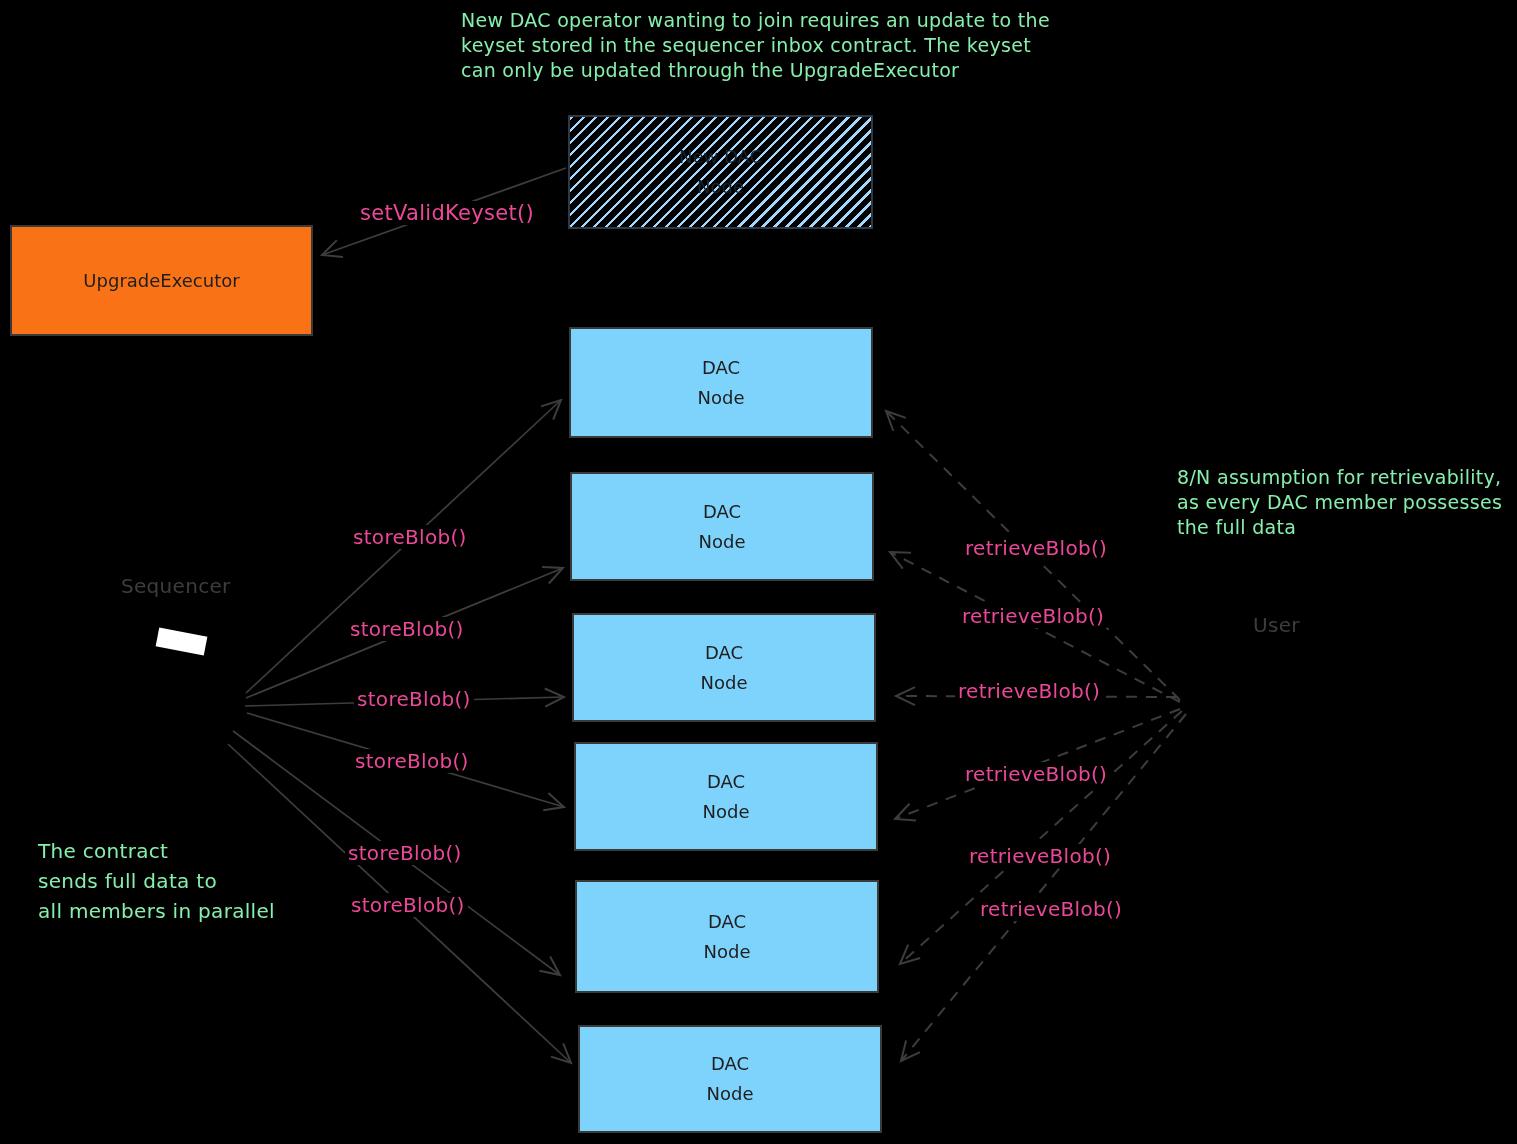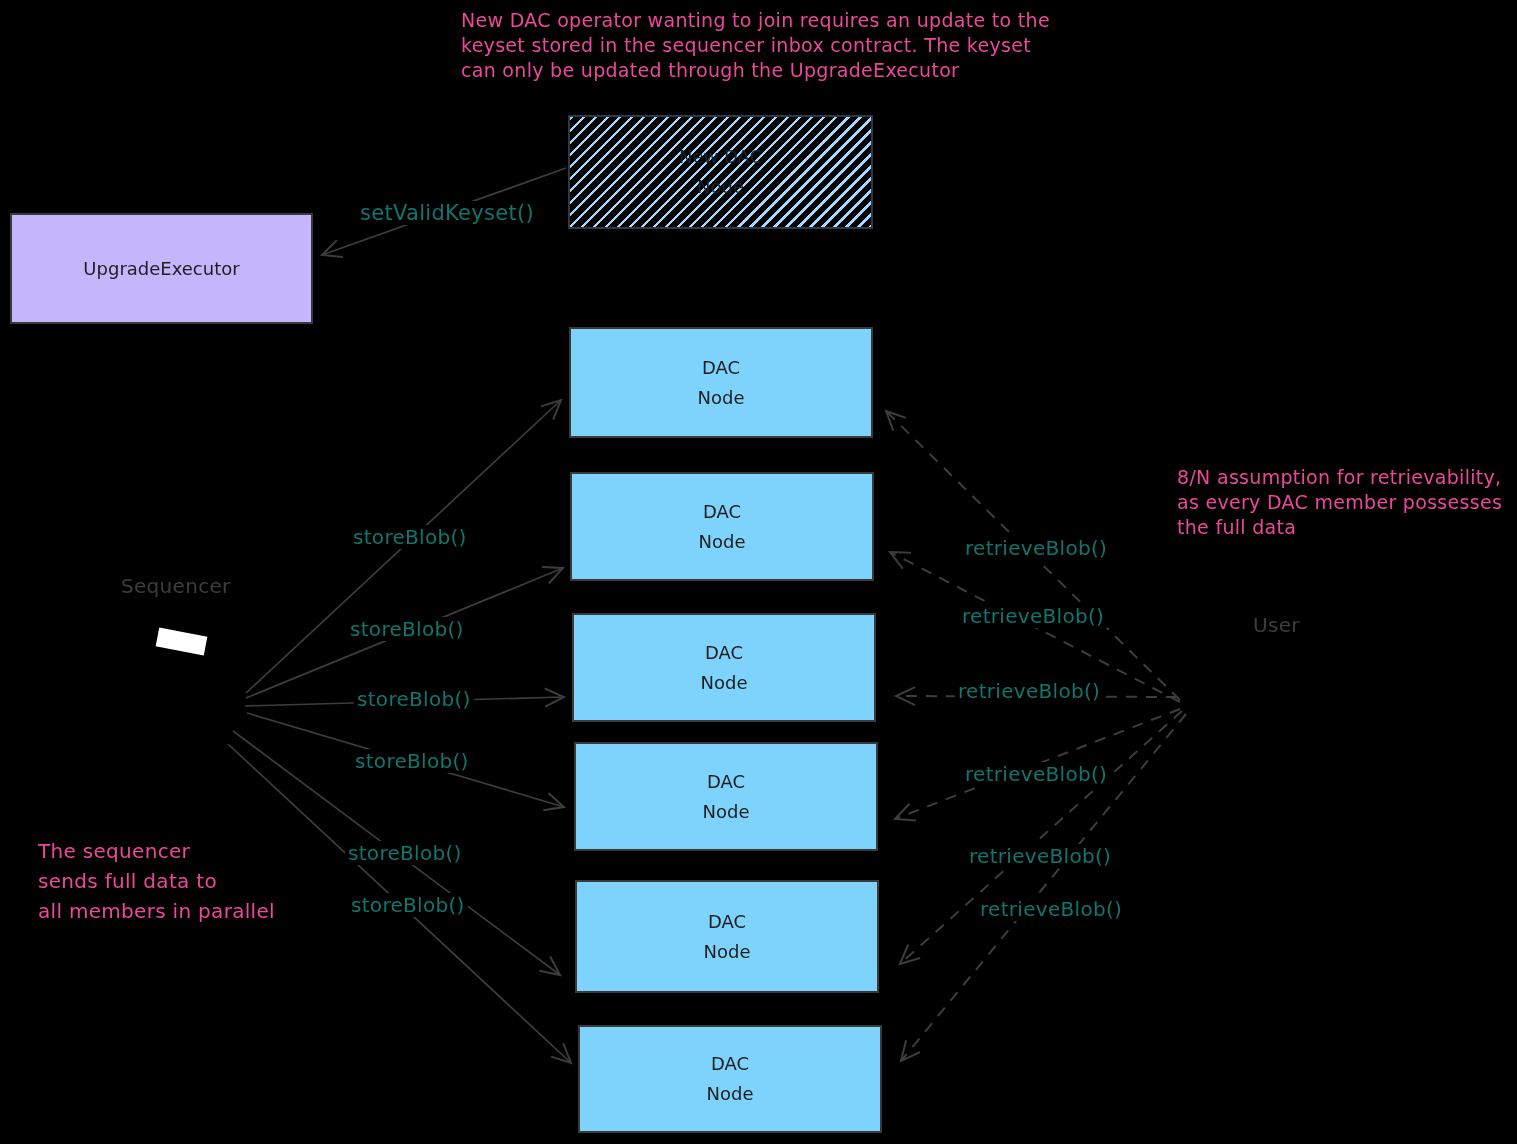--- a/index.html
+++ b/index.html
@@ -7,56 +7,56 @@
     position:relative;
     width:1517px; height:1144px;
     background:#000;
     overflow:hidden;
     font-family:"DejaVu Sans", sans-serif;
   }
   svg.wires { position:absolute; left:0; top:0; }
 
   .note {
     position:absolute;
-    color:#ec4899;
+    color:#86efac;
     font-size:19px;
     line-height:25px;
     white-space:pre-line;
     letter-spacing:0.3px;
   }
   .actor-label {
     position:absolute;
     color:#3d3d3d;
     font-size:20px;
     letter-spacing:0.3px;
   }
   .edge-label {
     position:absolute;
-    color:#0f766e;
+    color:#ec4899;
     font-size:20px;
     background:#000;
     padding:0 3px;
     letter-spacing:0.3px;
     white-space:nowrap;
   }
   .box {
     position:absolute;
     box-sizing:border-box;
     border:2px solid #3a3a3a;
     display:flex;
     flex-direction:column;
     align-items:center;
     justify-content:center;
     color:#1e1e1e;
     font-size:18px;
     line-height:30px;
     text-align:center;
   }
   .box-blue { background:#7dd3fc; }
-  .box-pink { background:#c4b5fd; }
+  .box-pink { background:#f97316;margin-top:12px; }
   .box-hatched {
     background:repeating-linear-gradient(135deg,
       #a5d8ff 0px, #a5d8ff 2.5px,
       #000 2.5px, #000 8.5px);
     border-color:#2d3a45;
     color:#16222c;
   }
   .screen-rect {
     position:absolute;
     left:157px; top:632px;
@@ -93,21 +93,21 @@
     <line x1="1182" y1="711" x2="900" y2="964" stroke="#3d3d3d" stroke-width="2" stroke-dasharray="11 9" marker-end="url(#vhead)"></line>
     <line x1="1186" y1="714" x2="901" y2="1061" stroke="#3d3d3d" stroke-width="2" stroke-dasharray="11 9" marker-end="url(#vhead)"></line>
   </svg>
 
   <div class="note" style="left:461px; top:8px;">New DAC operator wanting to join requires an update to the
 keyset stored in the sequencer inbox contract. The keyset
 can only be updated through the UpgradeExecutor</div>
   <div class="note" style="left:1177px; top:465px;">8/N assumption for retrievability,
 as every DAC member possesses
 the full data</div>
-  <div class="note" style="left:38px; top:836px; font-size:20px; line-height:30px;">The sequencer
+  <div class="note" style="left:38px; top:836px; font-size:20px; line-height:30px;">The contract
 sends full data to
 all members in parallel</div>
 
   <div class="actor-label" style="left:121px; top:574px;">Sequencer</div>
   <div class="screen-rect"></div>
   <div class="actor-label" style="left:1253px; top:572px;margin-top:41px;">User</div>
 
   <div class="box box-hatched" style="left:568px; top:115px; width:305px; height:114px;">
     <span>New DAC</span>
     <span>Node</span>

